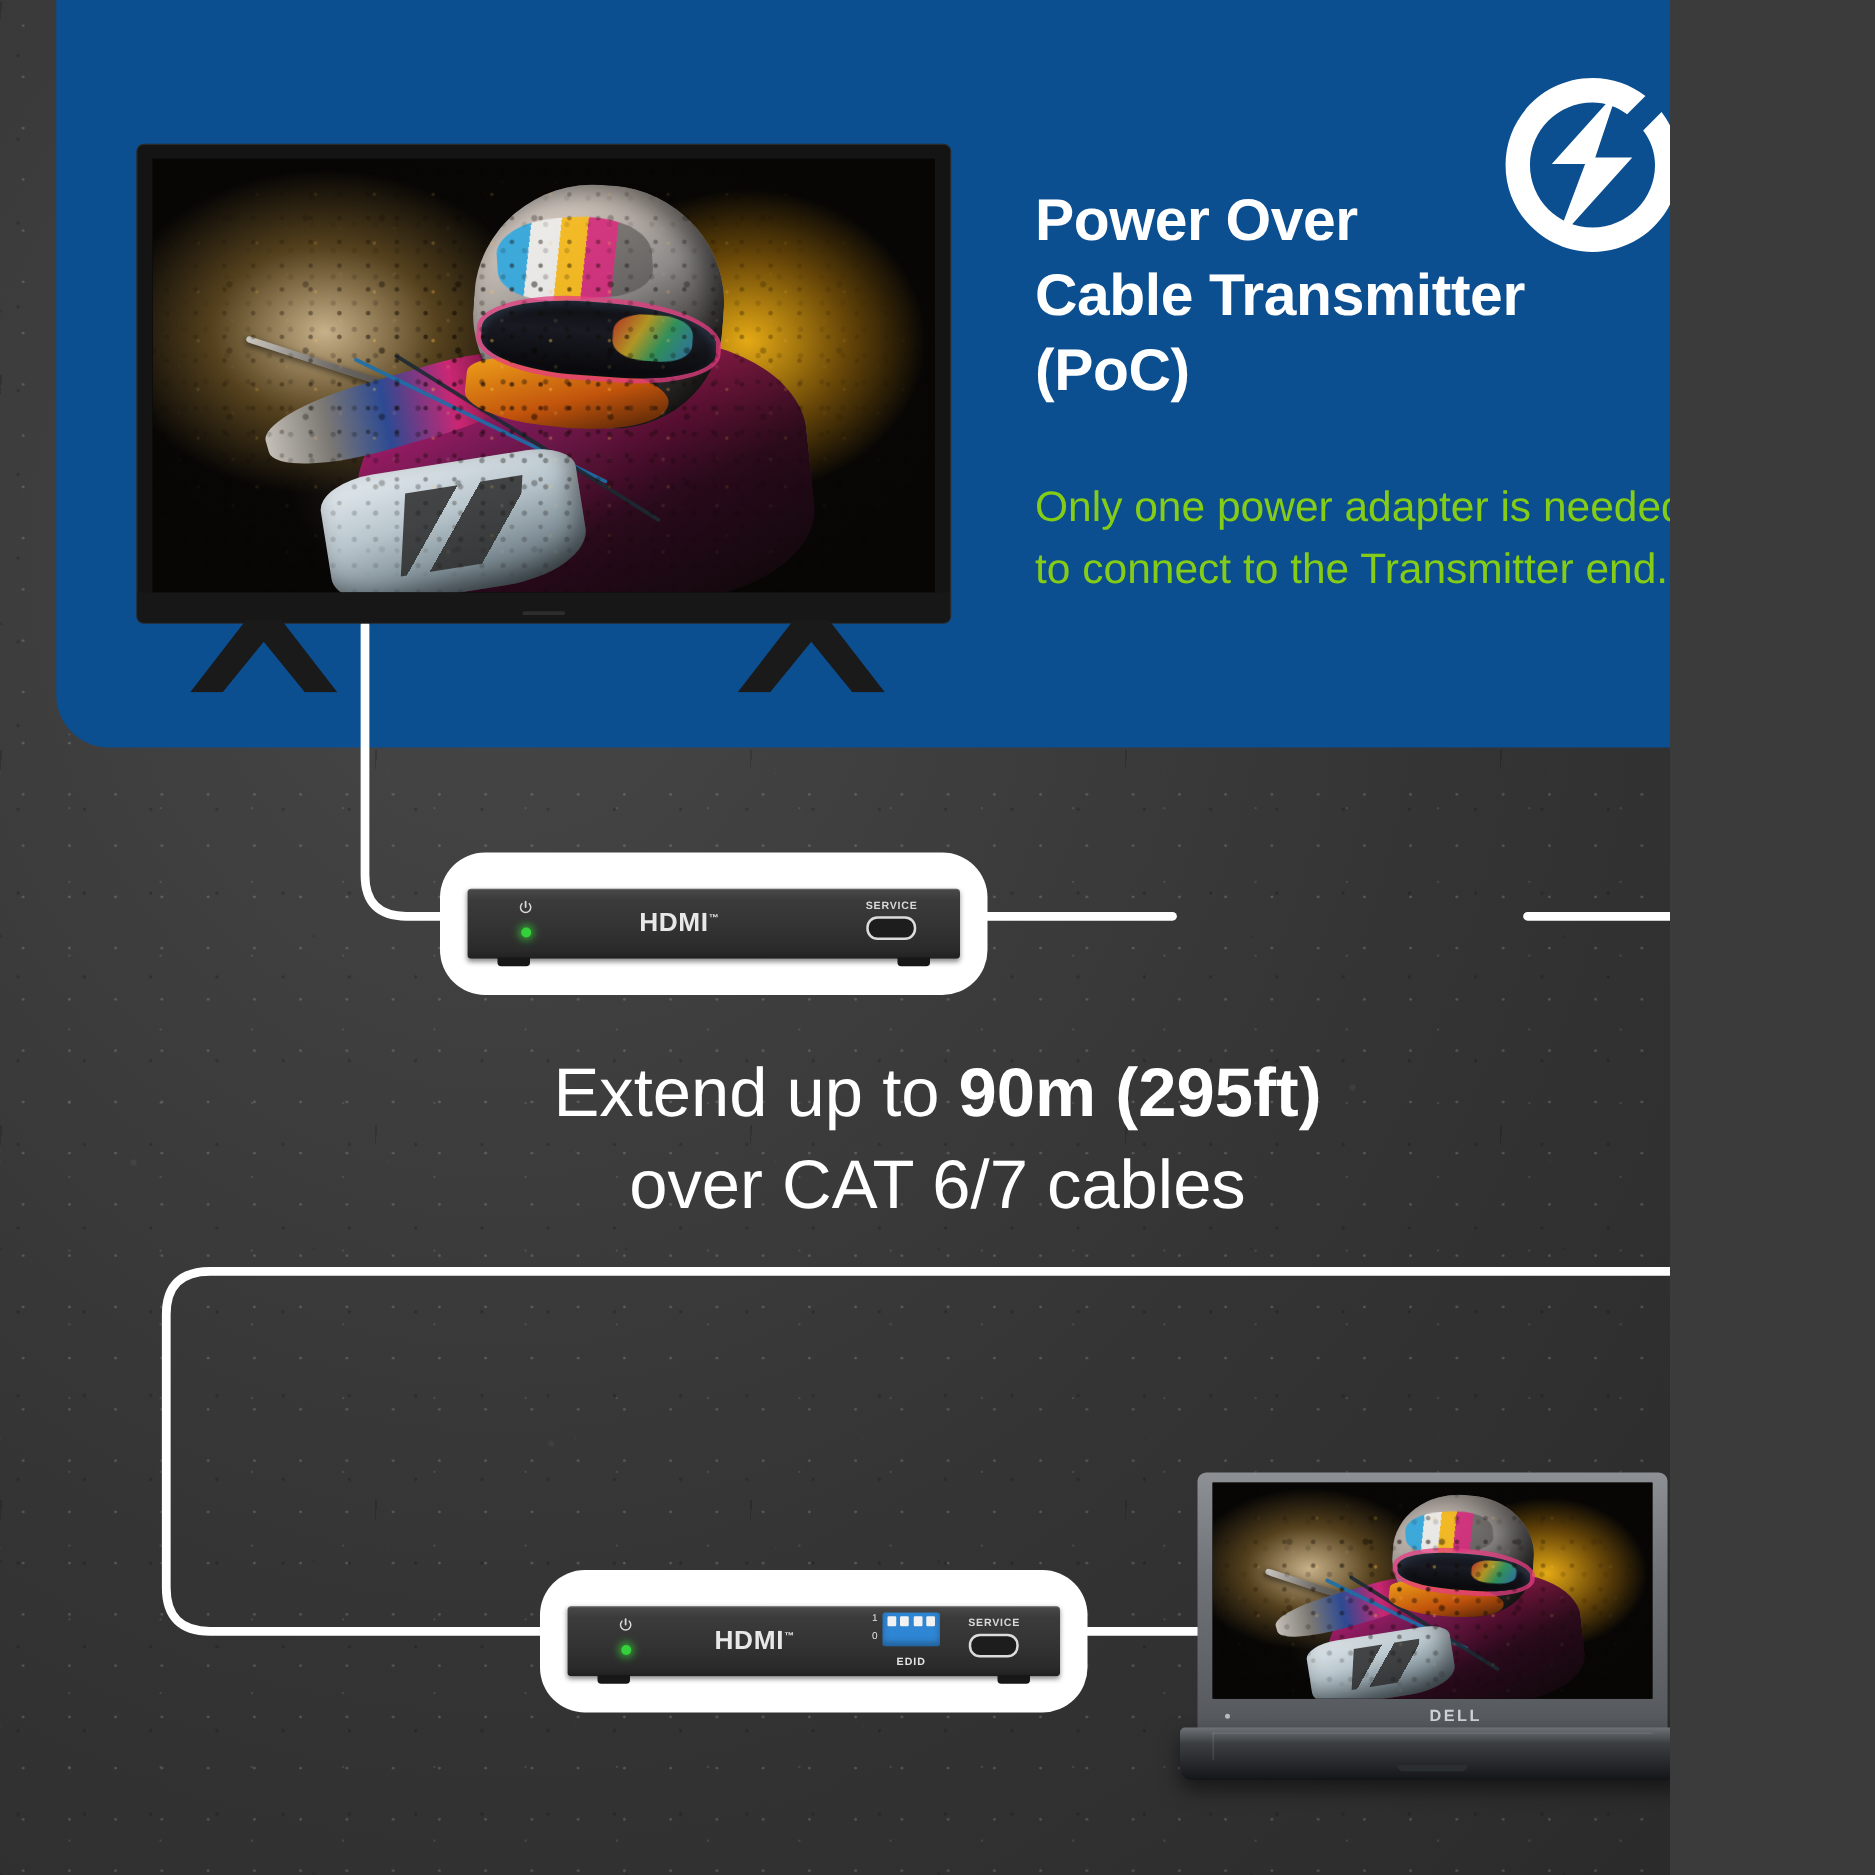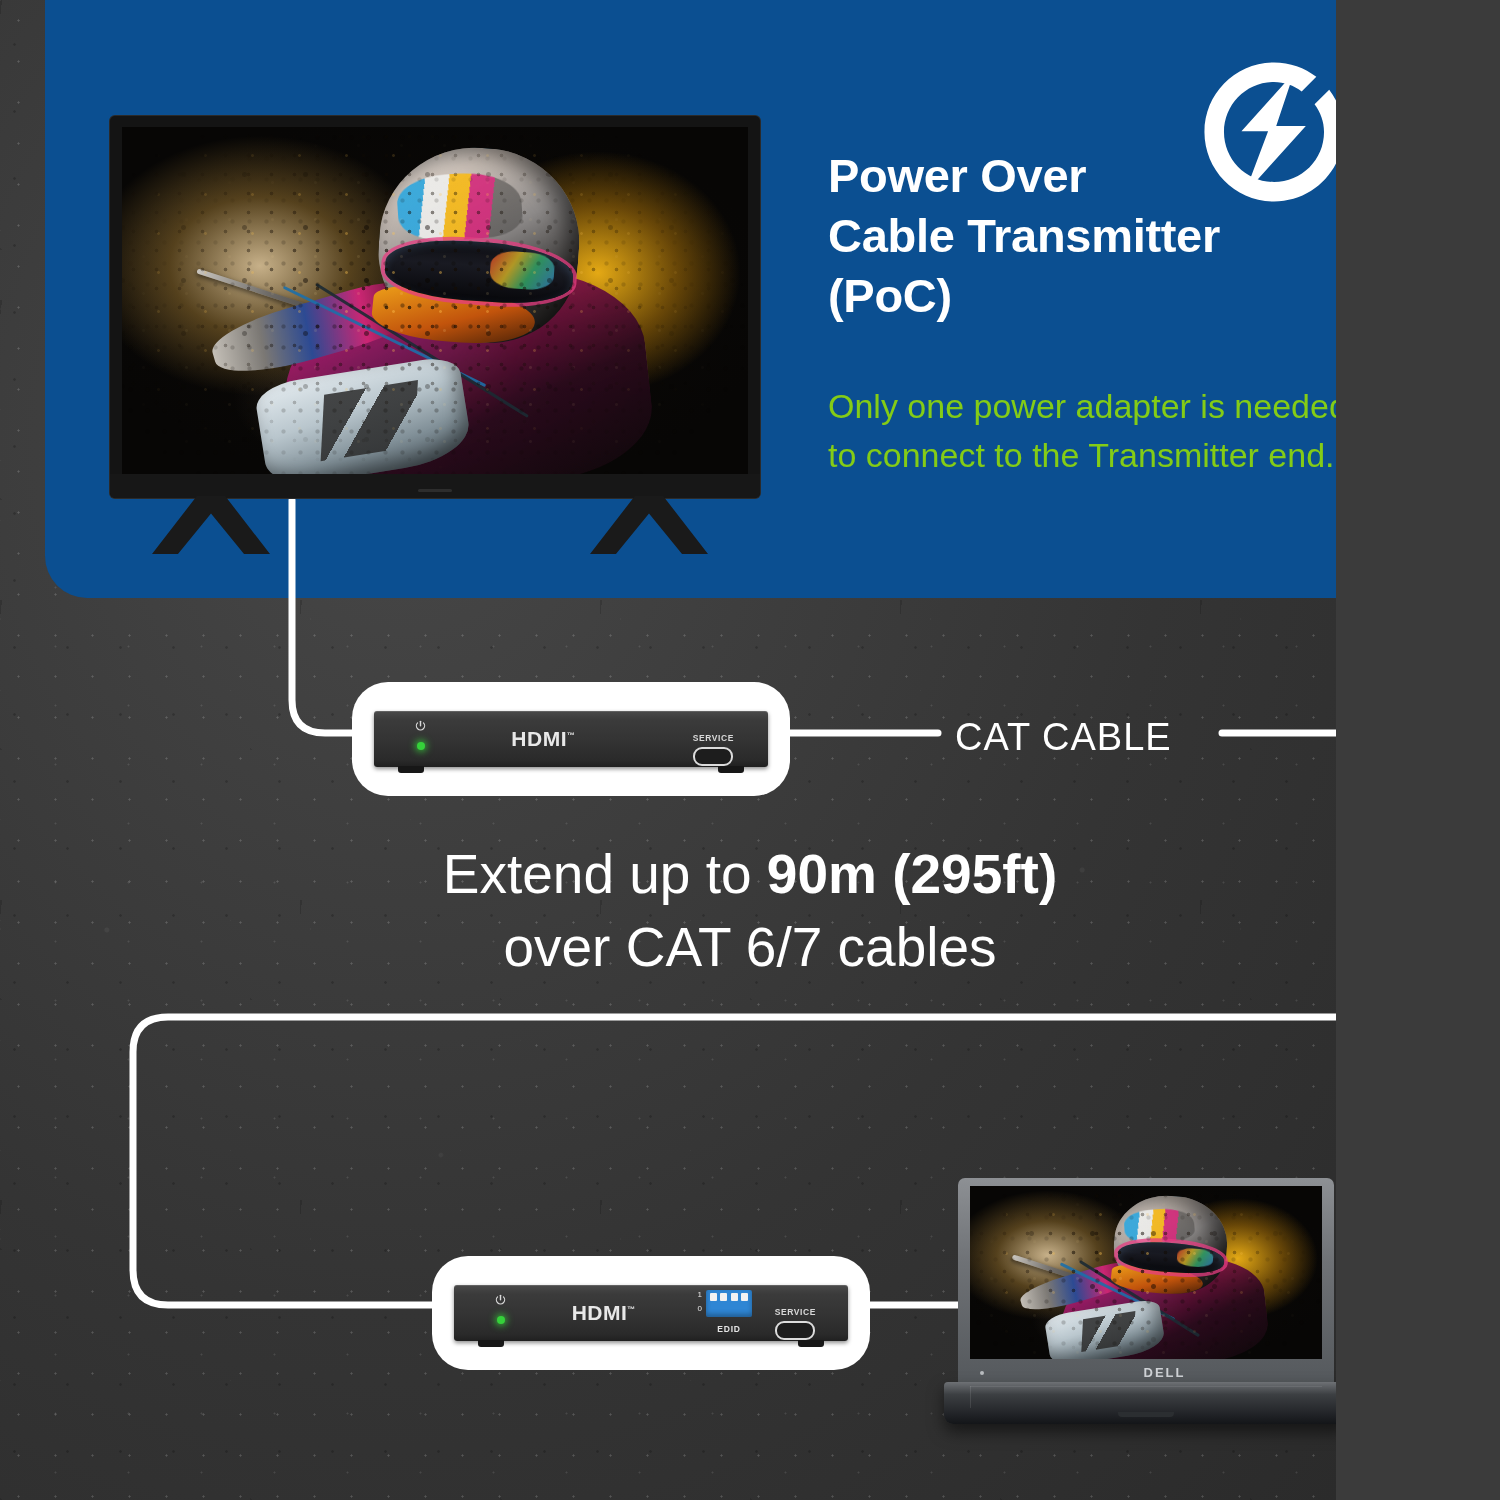--- a/index.html
+++ b/index.html
@@ -217,21 +217,21 @@
     color:#e8e8e8;font-weight:700;font-style:normal;font-size:21px;letter-spacing:.5px;
     font-family:"Liberation Sans", sans-serif;white-space:nowrap;
   }
   .dev-wrap.tx .hdmi-logo{left:43%;}
   .dev-wrap.rx .hdmi-logo{left:38%;}
   .hdmi-logo sup{font-size:8px;vertical-align:super;font-weight:700;}
 
   .service-block{position:absolute;top:8px;}
   .dev-wrap.tx .service-block{right:34px;}
   .dev-wrap.rx .service-block{right:32px;}
-  .service-label{color:#d8d8d8;font-size:8.5px;letter-spacing:.6px;text-align:right;font-weight:600;margin-top:14px;}
+  .service-label{color:#d8d8d8;font-size:8.5px;letter-spacing:.6px;text-align:right;font-weight:600;}
   .usbc{
     margin:4px auto 0;width:36px;height:15px;border-radius:9px;
     background:#1d1d1d;border:2px solid #dcdcdc;
   }
 
   .edid-block{position:absolute;right:96px;top:5px;display:flex;align-items:flex-start;gap:4px;}
   .edid-scale{display:flex;flex-direction:column;justify-content:space-between;height:22px;
     color:#e4e4e4;font-size:8px;line-height:1;padding-top:1px;}
   .edid-col{display:flex;flex-direction:column;align-items:center;}
   .dip{
@@ -359,21 +359,20 @@
       <div class="hdmi-logo"><span>HDMI</span><sup>™</sup></div>
       <div class="service-block">
         <div class="service-label">SERVICE</div>
         <div class="usbc"></div>
       </div>
       <div class="dev-foot l"></div>
       <div class="dev-foot r"></div>
     </div>
   </div>
 
-  <div class="cat-label">CAT CABLE</div>
 
   <div class="extend-text">
     <span>Extend up to </span><b>90m (295ft)</b><br>
     <span>over CAT 6/7 cables</span>
   </div>
 
 
   <div class="dev-wrap rx">
     <div class="device">
       <div class="dev-face"></div>

